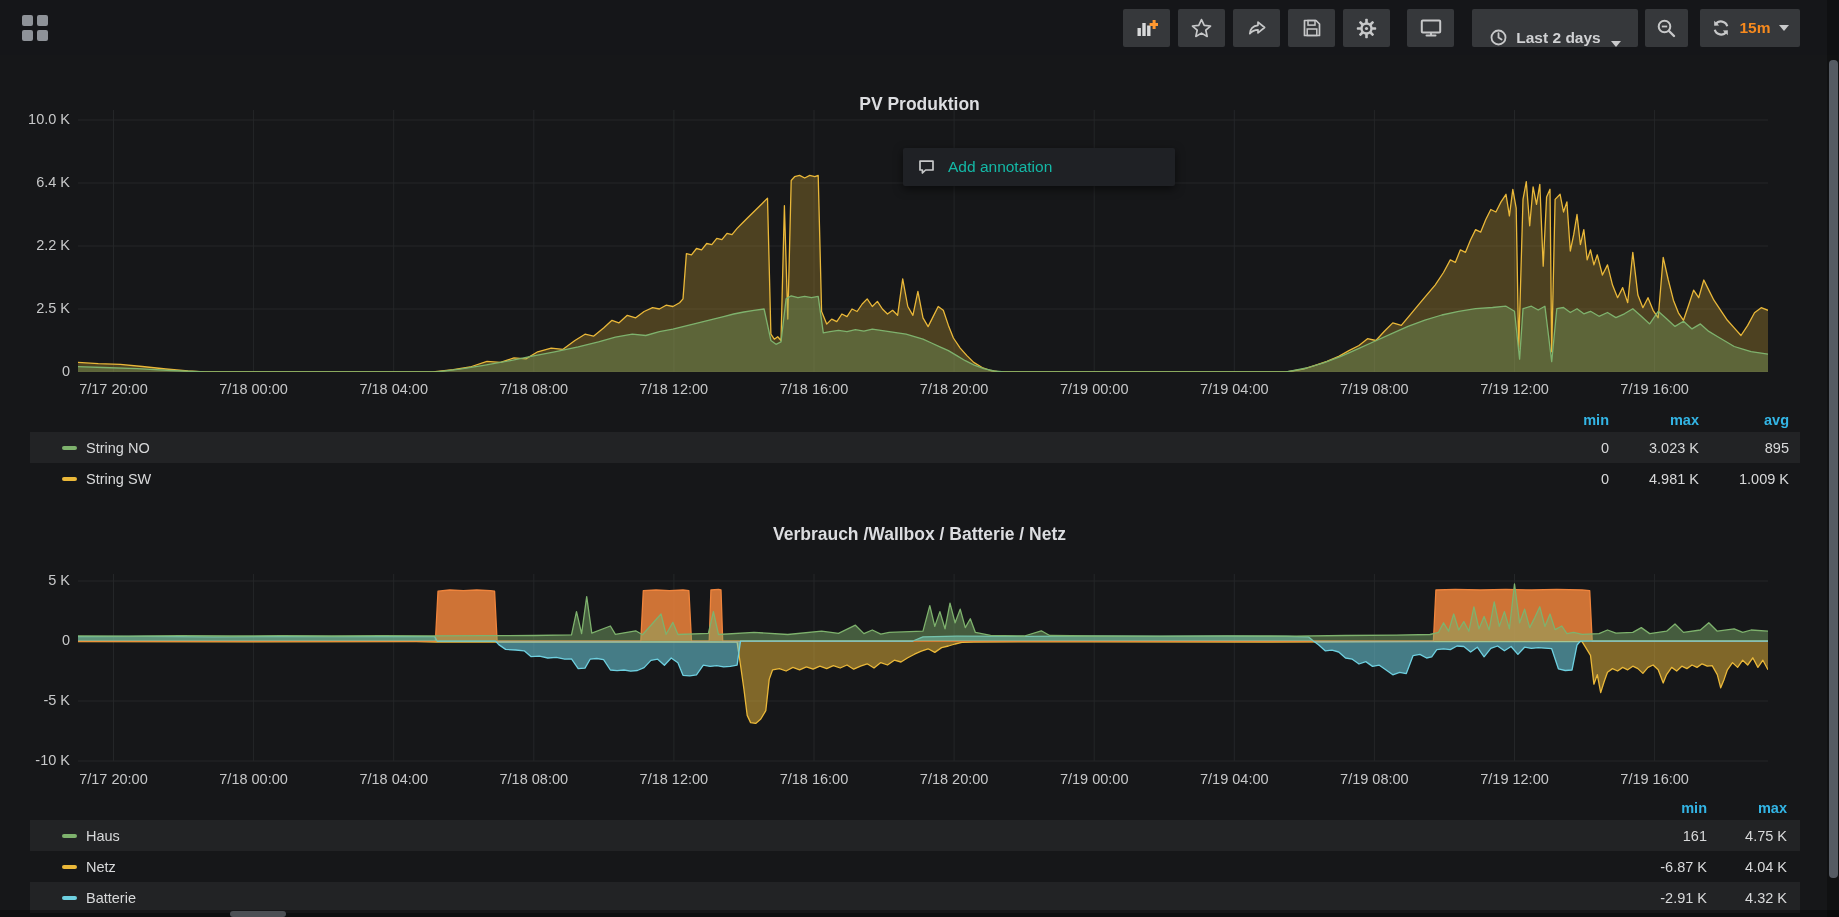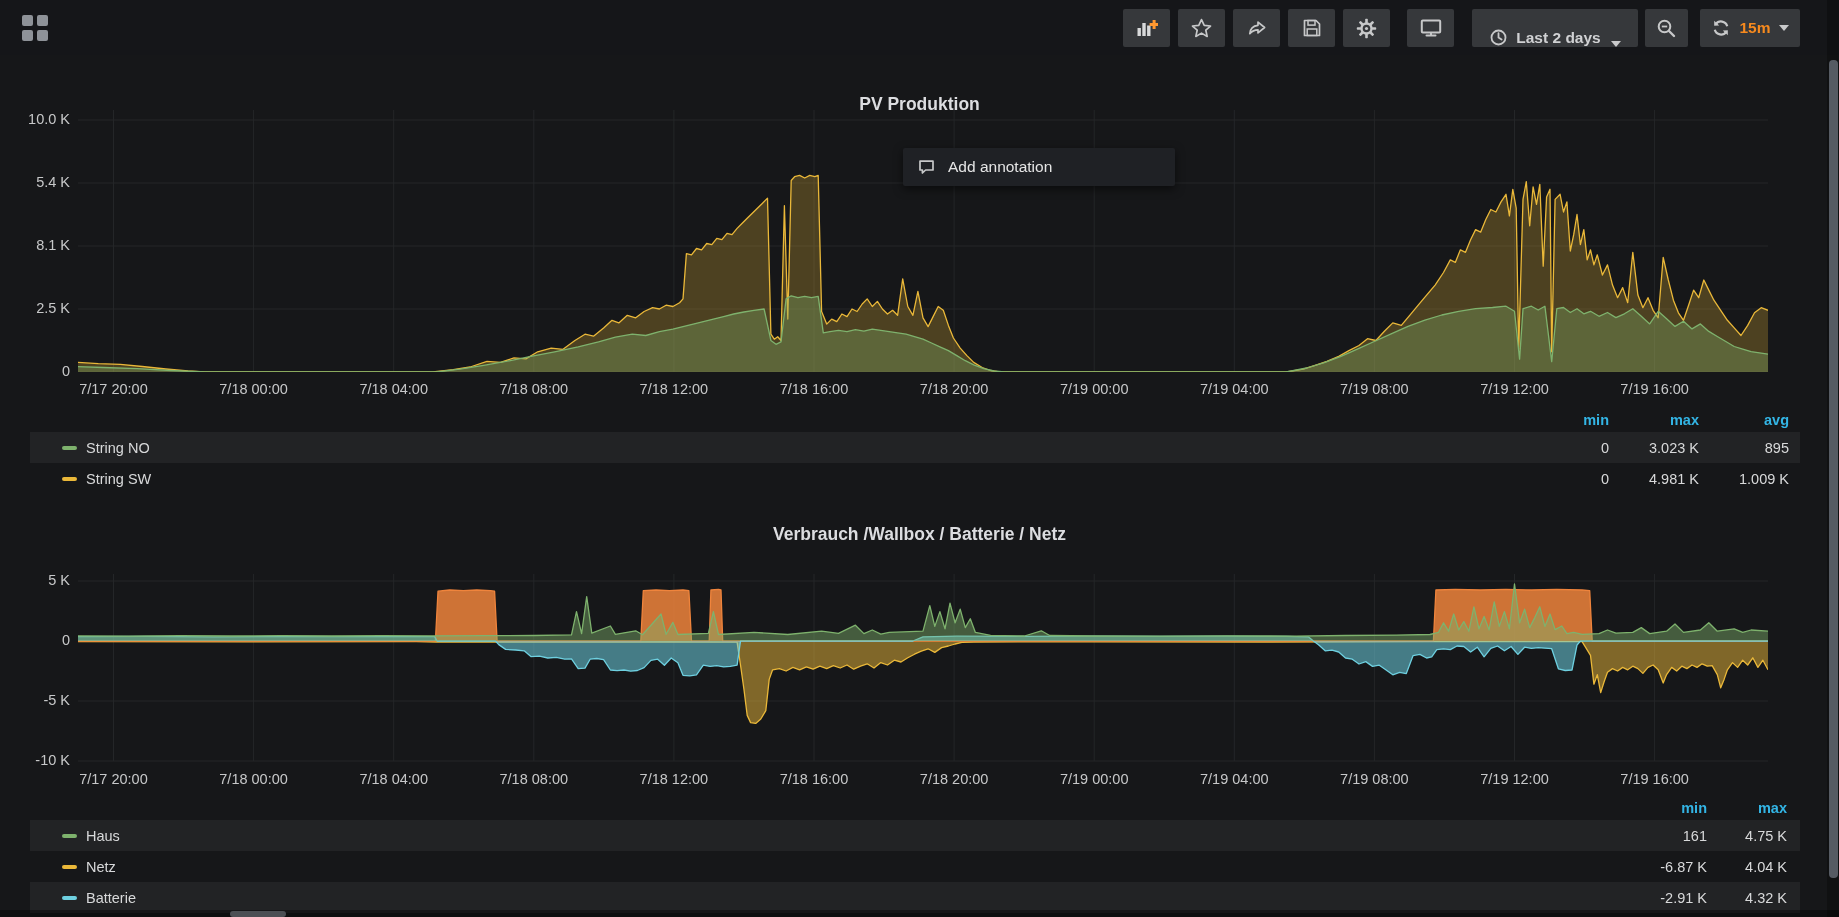--- a/index.html
+++ b/index.html
@@ -43,21 +43,21 @@
   .legend-row.hl{background:rgba(255,255,255,0.055);}
   .legend-spacer{flex:1;}
   .lcell{text-align:right;font-size:14.5px;}
   .lcell.hdr{color:#33b5e5;font-weight:bold;}
   .swatch{width:15px;height:4px;border-radius:2px;margin-right:9px;flex:none;}
   .series-label{font-size:14.5px;color:#d8d9da;cursor:pointer;}
   
   #annotation-menu{position:absolute;left:903px;top:148px;width:272px;height:38px;background:#1f2125;
      border-radius:2px;box-shadow:0 3px 10px rgba(0,0,0,.55);display:flex;align-items:center;padding-left:14px;
      box-sizing:border-box;cursor:pointer;z-index:30;}
-  #annotation-menu .lbl{font-size:15.5px;color:#e5e5e5;margin-left:12px;}
+  #annotation-menu .lbl{font-size:15.5px;color:#14b8a6;margin-left:12px;}
   
   #vscroll-track{position:absolute;right:0;top:0;width:12px;height:917px;background:rgba(0,0,0,0.25);}
   #vscroll-thumb{position:absolute;right:1px;top:60px;width:9px;height:818px;background:#565b63;border-radius:4px;}
   #hscroll-track{position:absolute;left:0;bottom:0;width:1839px;height:7px;background:rgba(0,0,0,0.35);}
   #hscroll-thumb{position:absolute;left:230px;bottom:0;width:56px;height:6px;background:#4c4f54;border-radius:3px;}
 </style>
 </head>
 <body>
 
 <div id="stage">
@@ -165,22 +165,22 @@
       <line x1="0" y1="140.0" x2="1690" y2="140.0" stroke="#242628" stroke-width="1"></line>
       <line x1="0" y1="203.0" x2="1690" y2="203.0" stroke="#242628" stroke-width="1"></line>
       <line x1="0" y1="266.0" x2="1690" y2="266.0" stroke="#242628" stroke-width="1"></line>
       <path d="M0.0,266.0 L0.0,256.4 L20.3,257.7 L42.3,258.4 L64.2,260.5 L87.9,263.0 L109.9,265.0 L126.8,266.0 L354.9,266.0 L375.2,263.7 L392.1,261.0 L409.0,255.4 L422.5,256.4 L436.0,251.9 L447.9,252.9 L459.7,245.8 L473.2,242.1 L485.0,243.3 L496.9,234.5 L507.0,228.2 L515.5,230.2 L525.6,221.9 L534.0,214.3 L540.8,216.9 L549.3,209.3 L557.7,211.8 L566.1,205.5 L574.6,201.7 L581.4,203.0 L588.1,199.2 L594.9,200.5 L601.6,196.7 L605.0,192.9 L608.4,147.6 L613.5,148.8 L618.5,142.5 L623.6,143.8 L628.7,137.5 L633.8,138.7 L638.8,132.4 L643.9,133.7 L649.0,127.4 L654.0,128.7 L659.1,122.4 L664.2,117.3 L669.2,112.3 L674.3,107.2 L679.4,102.2 L684.5,97.2 L689.5,92.1 L692.9,228.2 L696.3,233.2 L699.7,230.7 L703.0,234.5 L706.4,99.7 L709.8,213.1 L713.2,74.5 L716.6,70.7 L721.6,69.4 L726.7,72.0 L731.8,69.4 L736.8,70.7 L740.2,69.4 L743.6,205.5 L748.7,218.1 L753.7,213.1 L758.8,215.6 L763.9,208.0 L769.0,210.6 L774.0,203.0 L779.1,205.5 L784.2,198.0 L789.2,192.9 L794.3,200.5 L799.4,195.4 L804.4,203.0 L809.5,208.0 L814.6,204.3 L819.6,209.3 L824.7,172.8 L829.8,200.5 L834.9,209.3 L839.9,185.4 L845.0,211.8 L850.1,220.6 L855.1,210.6 L860.2,200.5 L865.3,204.3 L870.4,219.4 L875.4,232.0 L882.2,242.1 L888.9,249.6 L895.7,256.4 L904.2,261.5 L912.6,264.5 L921.1,266.0 L1208.3,266.0 L1225.3,263.2 L1237.1,259.4 L1248.9,255.4 L1260.7,250.4 L1270.9,244.6 L1281.0,239.5 L1289.5,232.7 L1297.9,234.5 L1306.4,225.2 L1314.8,216.9 L1323.3,219.4 L1331.7,209.3 L1340.2,199.2 L1348.6,189.1 L1357.1,179.1 L1365.5,166.5 L1372.3,153.9 L1377.3,156.4 L1382.4,143.8 L1387.5,146.3 L1392.6,133.7 L1397.6,123.6 L1402.7,126.1 L1407.8,113.5 L1412.8,103.5 L1417.9,106.0 L1423.0,95.9 L1428.0,88.3 L1431.4,109.8 L1434.8,83.3 L1438.2,102.2 L1440.7,243.3 L1445.0,93.4 L1448.3,75.7 L1451.7,119.8 L1455.1,80.8 L1458.5,98.4 L1461.8,78.3 L1465.2,160.2 L1468.6,90.9 L1472.0,83.3 L1473.7,245.8 L1477.1,93.4 L1482.1,88.3 L1485.5,106.0 L1488.9,95.9 L1492.3,145.0 L1495.7,128.7 L1499.0,108.5 L1502.4,138.7 L1505.8,123.6 L1509.2,153.9 L1512.5,143.8 L1515.9,158.9 L1519.3,148.8 L1524.4,169.0 L1529.5,158.9 L1534.5,179.1 L1539.6,191.7 L1544.7,181.6 L1549.7,196.7 L1554.8,146.3 L1559.9,189.1 L1564.9,201.7 L1570.0,191.7 L1575.1,204.3 L1580.2,211.8 L1585.2,151.3 L1590.3,174.0 L1595.4,194.2 L1600.4,206.8 L1605.5,214.3 L1610.6,199.2 L1615.6,184.1 L1620.7,191.7 L1625.8,174.0 L1630.8,184.1 L1635.9,194.2 L1642.7,204.3 L1649.4,214.3 L1656.2,221.9 L1663.0,229.5 L1669.7,219.4 L1676.5,206.8 L1683.2,201.7 L1690.0,204.3 L1690.0,266.0 Z" fill="#eab839" fill-opacity="0.26" stroke="none"></path>
       <path d="M0.0,256.4 L20.3,257.7 L42.3,258.4 L64.2,260.5 L87.9,263.0 L109.9,265.0 L126.8,266.0 L354.9,266.0 L375.2,263.7 L392.1,261.0 L409.0,255.4 L422.5,256.4 L436.0,251.9 L447.9,252.9 L459.7,245.8 L473.2,242.1 L485.0,243.3 L496.9,234.5 L507.0,228.2 L515.5,230.2 L525.6,221.9 L534.0,214.3 L540.8,216.9 L549.3,209.3 L557.7,211.8 L566.1,205.5 L574.6,201.7 L581.4,203.0 L588.1,199.2 L594.9,200.5 L601.6,196.7 L605.0,192.9 L608.4,147.6 L613.5,148.8 L618.5,142.5 L623.6,143.8 L628.7,137.5 L633.8,138.7 L638.8,132.4 L643.9,133.7 L649.0,127.4 L654.0,128.7 L659.1,122.4 L664.2,117.3 L669.2,112.3 L674.3,107.2 L679.4,102.2 L684.5,97.2 L689.5,92.1 L692.9,228.2 L696.3,233.2 L699.7,230.7 L703.0,234.5 L706.4,99.7 L709.8,213.1 L713.2,74.5 L716.6,70.7 L721.6,69.4 L726.7,72.0 L731.8,69.4 L736.8,70.7 L740.2,69.4 L743.6,205.5 L748.7,218.1 L753.7,213.1 L758.8,215.6 L763.9,208.0 L769.0,210.6 L774.0,203.0 L779.1,205.5 L784.2,198.0 L789.2,192.9 L794.3,200.5 L799.4,195.4 L804.4,203.0 L809.5,208.0 L814.6,204.3 L819.6,209.3 L824.7,172.8 L829.8,200.5 L834.9,209.3 L839.9,185.4 L845.0,211.8 L850.1,220.6 L855.1,210.6 L860.2,200.5 L865.3,204.3 L870.4,219.4 L875.4,232.0 L882.2,242.1 L888.9,249.6 L895.7,256.4 L904.2,261.5 L912.6,264.5 L921.1,266.0 L1208.3,266.0 L1225.3,263.2 L1237.1,259.4 L1248.9,255.4 L1260.7,250.4 L1270.9,244.6 L1281.0,239.5 L1289.5,232.7 L1297.9,234.5 L1306.4,225.2 L1314.8,216.9 L1323.3,219.4 L1331.7,209.3 L1340.2,199.2 L1348.6,189.1 L1357.1,179.1 L1365.5,166.5 L1372.3,153.9 L1377.3,156.4 L1382.4,143.8 L1387.5,146.3 L1392.6,133.7 L1397.6,123.6 L1402.7,126.1 L1407.8,113.5 L1412.8,103.5 L1417.9,106.0 L1423.0,95.9 L1428.0,88.3 L1431.4,109.8 L1434.8,83.3 L1438.2,102.2 L1440.7,243.3 L1445.0,93.4 L1448.3,75.7 L1451.7,119.8 L1455.1,80.8 L1458.5,98.4 L1461.8,78.3 L1465.2,160.2 L1468.6,90.9 L1472.0,83.3 L1473.7,245.8 L1477.1,93.4 L1482.1,88.3 L1485.5,106.0 L1488.9,95.9 L1492.3,145.0 L1495.7,128.7 L1499.0,108.5 L1502.4,138.7 L1505.8,123.6 L1509.2,153.9 L1512.5,143.8 L1515.9,158.9 L1519.3,148.8 L1524.4,169.0 L1529.5,158.9 L1534.5,179.1 L1539.6,191.7 L1544.7,181.6 L1549.7,196.7 L1554.8,146.3 L1559.9,189.1 L1564.9,201.7 L1570.0,191.7 L1575.1,204.3 L1580.2,211.8 L1585.2,151.3 L1590.3,174.0 L1595.4,194.2 L1600.4,206.8 L1605.5,214.3 L1610.6,199.2 L1615.6,184.1 L1620.7,191.7 L1625.8,174.0 L1630.8,184.1 L1635.9,194.2 L1642.7,204.3 L1649.4,214.3 L1656.2,221.9 L1663.0,229.5 L1669.7,219.4 L1676.5,206.8 L1683.2,201.7 L1690.0,204.3" fill="none" stroke="#eab839" stroke-width="1.3" stroke-linejoin="round"></path>
       <path d="M0.0,266.0 L0.0,260.7 L25.3,261.5 L59.2,262.7 L93.0,264.5 L126.8,266.0 L358.3,266.0 L381.9,263.2 L405.6,259.4 L429.3,255.2 L452.9,250.4 L476.6,245.8 L500.2,240.8 L520.5,235.8 L537.4,231.2 L554.3,228.2 L567.8,229.5 L581.4,225.7 L594.9,223.2 L605.0,220.6 L615.2,218.1 L625.3,215.6 L635.4,213.1 L645.6,210.6 L655.7,208.0 L665.9,206.0 L676.0,204.3 L686.1,203.0 L692.9,234.5 L698.0,238.3 L703.0,235.8 L708.1,192.9 L713.2,189.8 L719.9,191.7 L726.7,190.4 L733.5,191.7 L740.2,190.4 L745.3,226.9 L752.0,225.7 L760.5,224.4 L769.0,225.7 L777.4,223.7 L785.9,225.2 L794.3,223.2 L802.8,224.4 L811.2,225.7 L819.6,226.9 L828.1,228.2 L836.5,230.7 L845.0,233.2 L853.5,237.0 L861.9,240.8 L870.4,244.6 L878.8,249.6 L887.3,254.7 L895.7,258.9 L905.8,262.7 L916.0,265.0 L926.1,266.0 L1208.3,266.0 L1228.6,262.0 L1245.5,256.9 L1262.4,250.6 L1279.3,243.1 L1296.2,235.5 L1313.1,227.9 L1330.0,220.4 L1346.9,214.1 L1363.8,209.0 L1380.7,205.3 L1397.6,202.7 L1414.5,201.5 L1428.0,200.2 L1436.5,205.3 L1441.6,253.1 L1445.0,202.7 L1453.4,200.2 L1460.2,204.0 L1466.9,200.2 L1473.7,255.7 L1478.8,202.7 L1485.5,201.5 L1492.3,206.5 L1499.0,202.7 L1505.8,207.8 L1512.5,205.3 L1521.0,210.3 L1529.5,206.5 L1537.9,211.6 L1546.4,207.8 L1554.8,202.7 L1563.3,210.3 L1571.7,217.9 L1580.2,205.3 L1588.6,212.8 L1597.0,220.4 L1605.5,215.3 L1614.0,222.9 L1622.4,217.9 L1630.8,225.4 L1639.3,230.5 L1647.8,235.5 L1656.2,240.5 L1664.7,243.1 L1673.1,245.6 L1681.5,246.8 L1690.0,248.1 L1690.0,266.0 Z" fill="#7eb26d" fill-opacity="0.32" stroke="none"></path>
       <path d="M0.0,260.7 L25.3,261.5 L59.2,262.7 L93.0,264.5 L126.8,266.0 L358.3,266.0 L381.9,263.2 L405.6,259.4 L429.3,255.2 L452.9,250.4 L476.6,245.8 L500.2,240.8 L520.5,235.8 L537.4,231.2 L554.3,228.2 L567.8,229.5 L581.4,225.7 L594.9,223.2 L605.0,220.6 L615.2,218.1 L625.3,215.6 L635.4,213.1 L645.6,210.6 L655.7,208.0 L665.9,206.0 L676.0,204.3 L686.1,203.0 L692.9,234.5 L698.0,238.3 L703.0,235.8 L708.1,192.9 L713.2,189.8 L719.9,191.7 L726.7,190.4 L733.5,191.7 L740.2,190.4 L745.3,226.9 L752.0,225.7 L760.5,224.4 L769.0,225.7 L777.4,223.7 L785.9,225.2 L794.3,223.2 L802.8,224.4 L811.2,225.7 L819.6,226.9 L828.1,228.2 L836.5,230.7 L845.0,233.2 L853.5,237.0 L861.9,240.8 L870.4,244.6 L878.8,249.6 L887.3,254.7 L895.7,258.9 L905.8,262.7 L916.0,265.0 L926.1,266.0 L1208.3,266.0 L1228.6,262.0 L1245.5,256.9 L1262.4,250.6 L1279.3,243.1 L1296.2,235.5 L1313.1,227.9 L1330.0,220.4 L1346.9,214.1 L1363.8,209.0 L1380.7,205.3 L1397.6,202.7 L1414.5,201.5 L1428.0,200.2 L1436.5,205.3 L1441.6,253.1 L1445.0,202.7 L1453.4,200.2 L1460.2,204.0 L1466.9,200.2 L1473.7,255.7 L1478.8,202.7 L1485.5,201.5 L1492.3,206.5 L1499.0,202.7 L1505.8,207.8 L1512.5,205.3 L1521.0,210.3 L1529.5,206.5 L1537.9,211.6 L1546.4,207.8 L1554.8,202.7 L1563.3,210.3 L1571.7,217.9 L1580.2,205.3 L1588.6,212.8 L1597.0,220.4 L1605.5,215.3 L1614.0,222.9 L1622.4,217.9 L1630.8,225.4 L1639.3,230.5 L1647.8,235.5 L1656.2,240.5 L1664.7,243.1 L1673.1,245.6 L1681.5,246.8 L1690.0,248.1" fill="none" stroke="#7eb26d" stroke-width="1.3" stroke-linejoin="round"></path>
     </svg>
   <div id="axes1">
       <div class="tick-label y-label" style="left: 4px; top: 111px; position: absolute;">10.0 K</div>
-      <div class="tick-label y-label" style="left: 4px; top: 174px; position: absolute;">5.4 K</div>
-      <div class="tick-label y-label" style="left: 4px; top: 237px; position: absolute;">8.1 K</div>
+      <div class="tick-label y-label" style="left: 4px; top: 174px; position: absolute;">6.4 K</div>
+      <div class="tick-label y-label" style="left: 4px; top: 237px; position: absolute;">2.2 K</div>
       <div class="tick-label y-label" style="left: 4px; top: 300px; position: absolute;">2.5 K</div>
       <div class="tick-label y-label" style="left: 4px; top: 363px; position: absolute;">0</div>
       <div class="tick-label x-label" style="left: 48.49px; top: 381px; position: absolute;">7/17 20:00</div>
       <div class="tick-label x-label" style="left: 188.591px; top: 381px; position: absolute;">7/18 00:00</div>
       <div class="tick-label x-label" style="left: 328.692px; top: 381px; position: absolute;">7/18 04:00</div>
       <div class="tick-label x-label" style="left: 468.793px; top: 381px; position: absolute;">7/18 08:00</div>
       <div class="tick-label x-label" style="left: 608.894px; top: 381px; position: absolute;">7/18 12:00</div>
       <div class="tick-label x-label" style="left: 748.995px; top: 381px; position: absolute;">7/18 16:00</div>
       <div class="tick-label x-label" style="left: 889.096px; top: 381px; position: absolute;">7/18 20:00</div>
       <div class="tick-label x-label" style="left: 1029.2px; top: 381px; position: absolute;">7/19 00:00</div>

